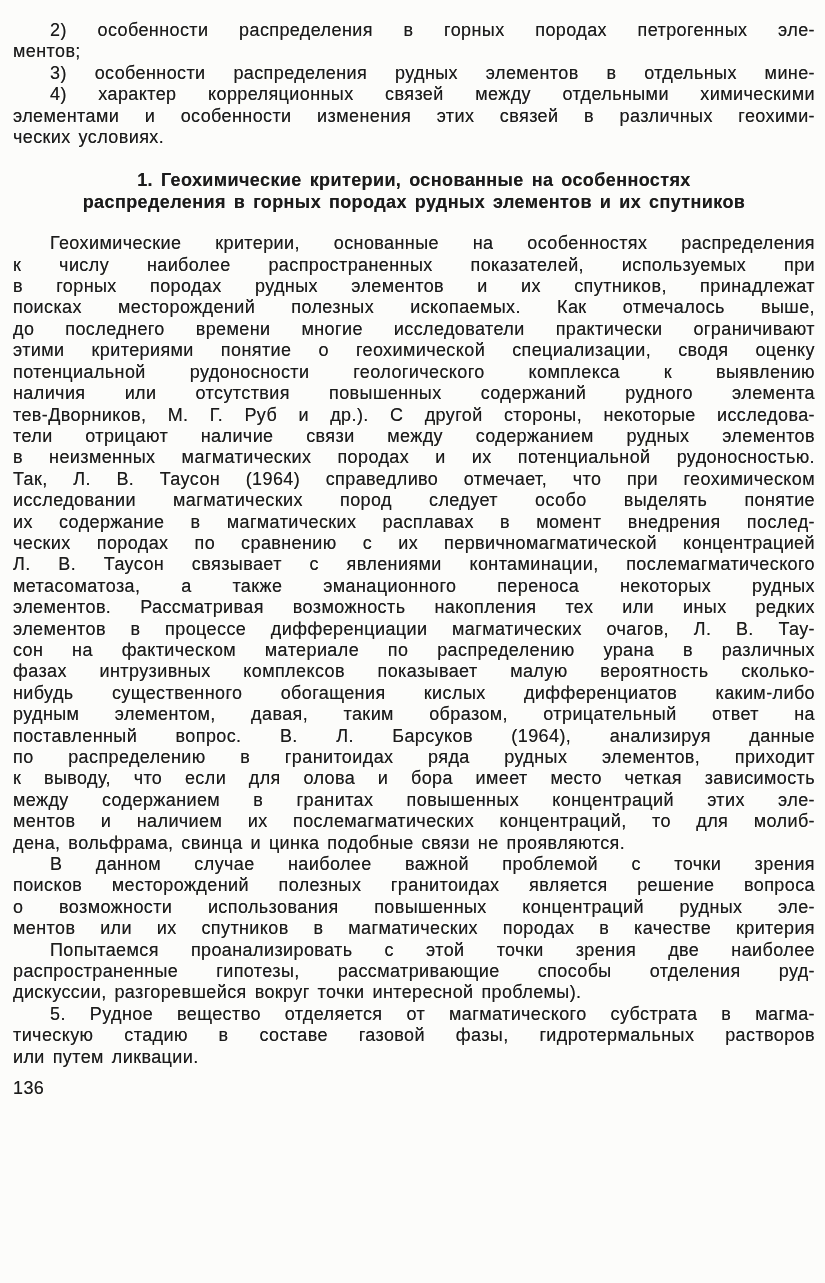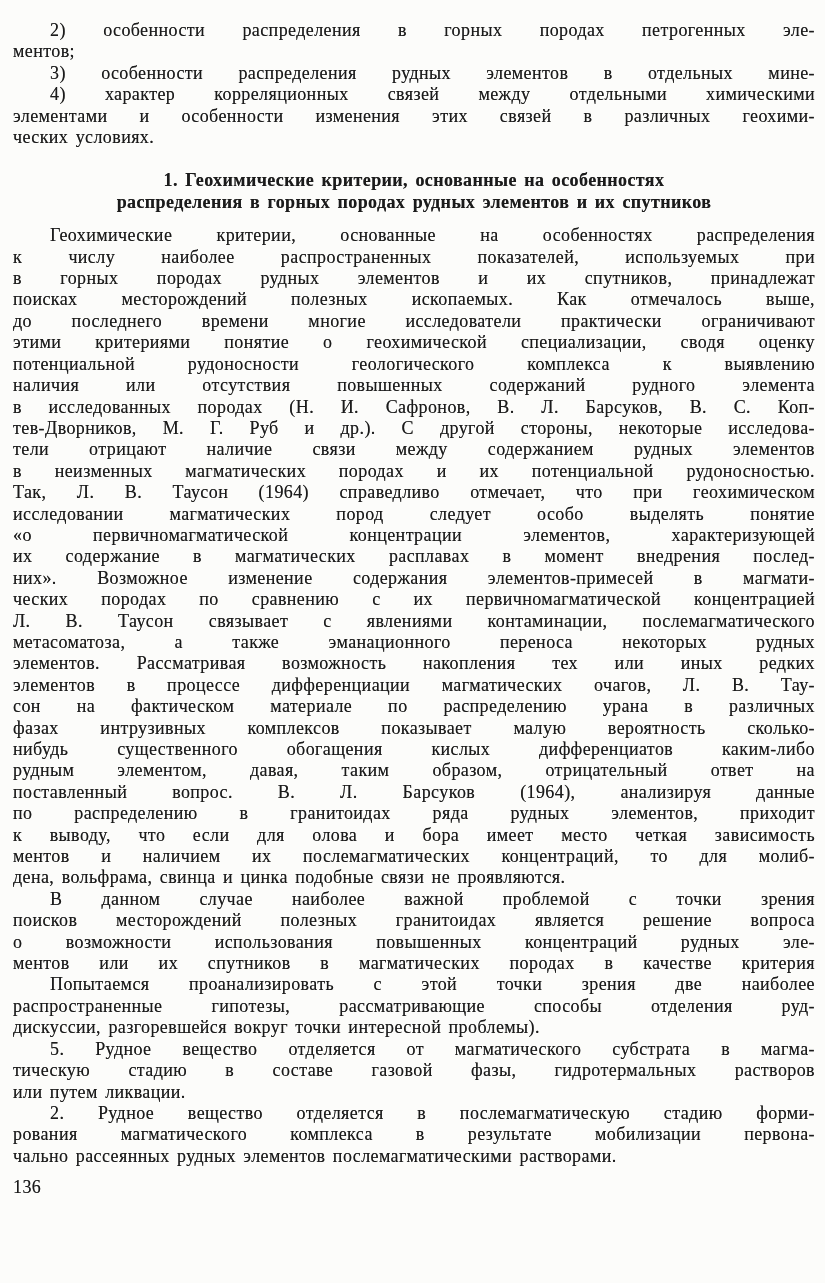--- a/index.html
+++ b/index.html
@@ -10,38 +10,38 @@
     width: 825px;
     height: 1283px;
     background: #fcfcfa;
     overflow: hidden;
   }
   .page {
     box-sizing: border-box;
     width: 825px;
     height: 1283px;
     padding: 20px 10px 16px 13px;
-    font-family: Liberation Serif, serif;
+    font-family: Liberation Sans, sans-serif;
     font-size: 18px;
     line-height: 21.4px;
     color: #1b1b1b;
     letter-spacing: 0.4px;
     word-spacing: 2.5px;
     text-shadow: 0 0 0.5px rgba(0,0,0,0.55);
   }
   .block { margin: 0; }
   .line {
     text-align: justify;
     text-align-last: justify;
     white-space: normal;
   }
   .line.last { text-align-last: left; }
   .line.indent { text-indent: 37px; }
   .block.heading {
-    margin: 22px 0 12px 0;
+    margin: 22px 0 20px 0;
     font-weight: bold;
   }
   .block.heading .line {
     text-align: center;
     text-align-last: center;
   }
   .page-number {
     margin-top: 10px;
     text-align: center;
     text-align-last: left;
@@ -70,60 +70,53 @@
       </div>
       <div class="block para">
         <div class="line indent">Геохимические критерии, основанные на особенностях распределения</div>
         <div class="line">к числу наиболее распространенных показателей, используемых при</div>
         <div class="line">в горных породах рудных элементов и их спутников, принадлежат</div>
         <div class="line">поисках месторождений полезных ископаемых. Как отмечалось выше,</div>
         <div class="line">до последнего времени многие исследователи практически ограничивают</div>
         <div class="line">этими критериями понятие о геохимической специализации, сводя оценку</div>
         <div class="line">потенциальной рудоносности геологического комплекса к выявлению</div>
         <div class="line">наличия или отсутствия повышенных содержаний рудного элемента</div>
-        <div class="line">в исследованных породах (Н. И. Сафронов, В. Л. Барсуков, В. С. Коп-</div>
         <div class="line">тев-Дворников, М. Г. Руб и др.). С другой стороны, некоторые исследова-</div>
         <div class="line">тели отрицают наличие связи между содержанием рудных элементов</div>
         <div class="line">в неизменных магматических породах и их потенциальной рудоносностью.</div>
         <div class="line">Так, Л. В. Таусон (1964) справедливо отмечает, что при геохимическом</div>
         <div class="line">исследовании магматических пород следует особо выделять понятие</div>
-        <div class="line">«о первичномагматической концентрации элементов, характеризующей</div>
         <div class="line">их содержание в магматических расплавах в момент внедрения послед-</div>
-        <div class="line">них». Возможное изменение содержания элементов-примесей в магмати-</div>
         <div class="line">ческих породах по сравнению с их первичномагматической концентрацией</div>
         <div class="line">Л. В. Таусон связывает с явлениями контаминации, послемагматического</div>
         <div class="line">метасоматоза, а также эманационного переноса некоторых рудных</div>
         <div class="line">элементов. Рассматривая возможность накопления тех или иных редких</div>
         <div class="line">элементов в процессе дифференциации магматических очагов, Л. В. Тау-</div>
         <div class="line">сон на фактическом материале по распределению урана в различных</div>
         <div class="line">фазах интрузивных комплексов показывает малую вероятность сколько-</div>
         <div class="line">нибудь существенного обогащения кислых дифференциатов каким-либо</div>
         <div class="line">рудным элементом, давая, таким образом, отрицательный ответ на</div>
         <div class="line">поставленный вопрос. В. Л. Барсуков (1964), анализируя данные</div>
         <div class="line">по распределению в гранитоидах ряда рудных элементов, приходит</div>
         <div class="line">к выводу, что если для олова и бора имеет место четкая зависимость</div>
+        <div class="line">между содержанием в гранитах повышенных концентраций этих эле-</div>
         <div class="line">ментов и наличием их послемагматических концентраций, то для молиб-</div>
         <div class="line last">дена, вольфрама, свинца и цинка подобные связи не проявляются.</div>
       </div>
       <div class="block para">
         <div class="line indent">В данном случае наиболее важной проблемой с точки зрения</div>
         <div class="line">поисков месторождений полезных гранитоидах является решение вопроса</div>
         <div class="line">о возможности использования повышенных концентраций рудных эле-</div>
         <div class="line">ментов или их спутников в магматических породах в качестве критерия</div>
       </div>
       <div class="block para">
         <div class="line indent">Попытаемся проанализировать с этой точки зрения две наиболее</div>
         <div class="line">распространенные гипотезы, рассматривающие способы отделения руд-</div>
         <div class="line last">дискуссии, разгоревшейся вокруг точки интересной проблемы).</div>
       </div>
       <div class="block para">
         <div class="line indent">5. Рудное вещество отделяется от магматического субстрата в магма-</div>
         <div class="line">тическую стадию в составе газовой фазы, гидротермальных растворов</div>
         <div class="line last">или путем ликвации.</div>
       </div>
-      <div class="block para">
-        <div class="line indent">2. Рудное вещество отделяется в послемагматическую стадию форми-</div>
-        <div class="line">рования магматического комплекса в результате мобилизации первона-</div>
-        <div class="line last">чально рассеянных рудных элементов послемагматическими растворами.</div>
-      </div>
     </div>
   <div class="page-number">136</div>
 </div>
 
 </body></html>

